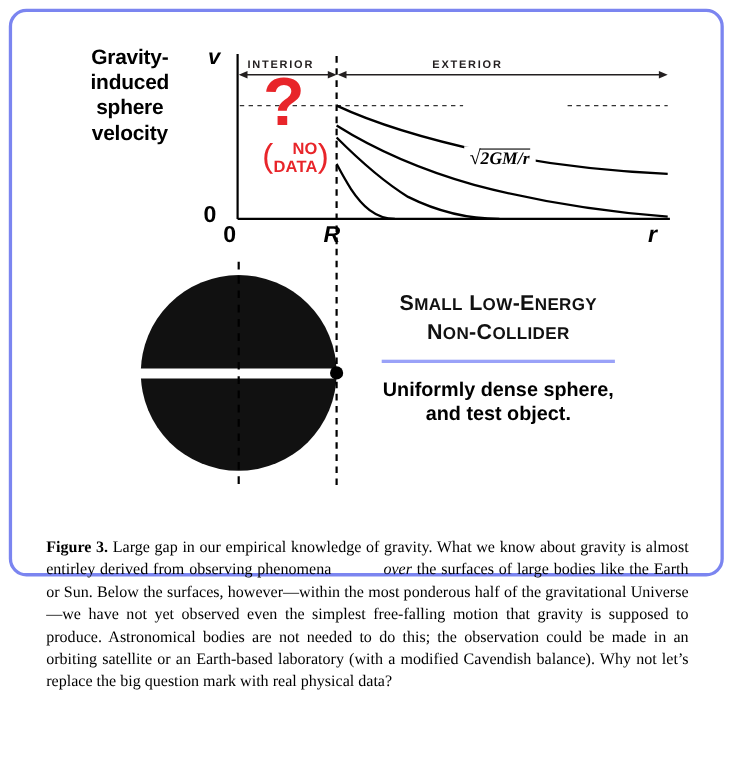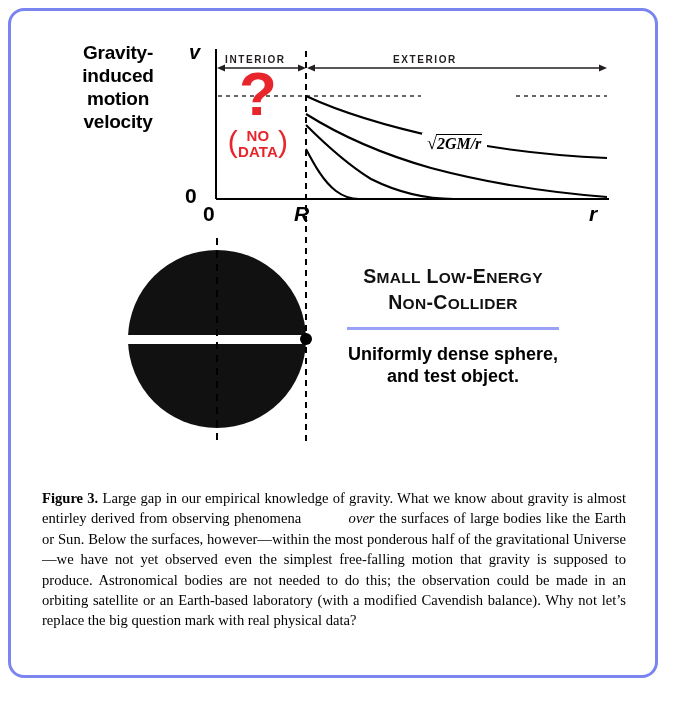--- a/index.html
+++ b/index.html
@@ -6,21 +6,21 @@
   html,body{margin:0;padding:0;}
   body{
     width:682px;height:702px;
     background:#ffffff;
     font-family:"Liberation Sans", sans-serif;
     overflow:hidden;
   }
   #figure-card{
     position:absolute;
     left:8px; top:8px;
-    width:650px; height:670px;
+    width:650px; height:516px;
     border:3px solid #7b85f0;
     border-radius:16px;
     background:#ffffff;
     box-sizing:border-box;
   }
 
   
   #plot-region{
     position:absolute; left:0; top:0; width:644px; height:215px;
   }
@@ -62,20 +62,21 @@
   }
   #question-mark{
     font-size:62px; font-weight:bold; line-height:56px;
     font-family:"Liberation Sans", sans-serif;
     display:block;
   }
   #no-data-text{
     display:block; margin-top:6px;
     font-size:15px; font-weight:bold; line-height:16px;
     letter-spacing:0.2px;
+    text-align:right;
   }
   .paren{
     font-size:30px; font-weight:normal; vertical-align:-4px;
     line-height:0;
   }
   #no-data-inner{display:inline-block;vertical-align:middle;}
 
   
   #sqrt-label{
     position:absolute; left:411px; top:74px;
@@ -156,21 +157,21 @@
 
       <path d="M295,85 C325,99 370,114 430,127 C490,139 545,145 596,147" fill="none" stroke="#000" stroke-width="2.1"></path>
       <path d="M295,103 C322,120 360,140 420,157 C480,173 545,182 596,186" fill="none" stroke="#000" stroke-width="2.1"></path>
       <path d="M295,114 C312,131 334,152 360,168 C390,183 420,188 443,188" fill="none" stroke="#000" stroke-width="2.1"></path>
       <path d="M295,138 C303,153 312,170 325,180 C333,186 341,188 348,188" fill="none" stroke="#000" stroke-width="2.1"></path>
     </svg>
 
     <div class="axis-label" id="y-axis-title">
       <div>Gravity-</div>
       <div>induced</div>
-      <div>motion</div>
+      <div>sphere</div>
       <div>velocity</div>
     </div>
 
     <div class="axis-label" id="v-label">v</div>
     <div class="axis-label" id="zero-y-label">0</div>
     <div class="axis-label" id="zero-x-label">0</div>
     <div class="axis-label" id="r-cap-label">R</div>
     <div class="axis-label" id="r-small-label">r</div>
 
     <div class="range-label" id="interior-label">INTERIOR</div>

